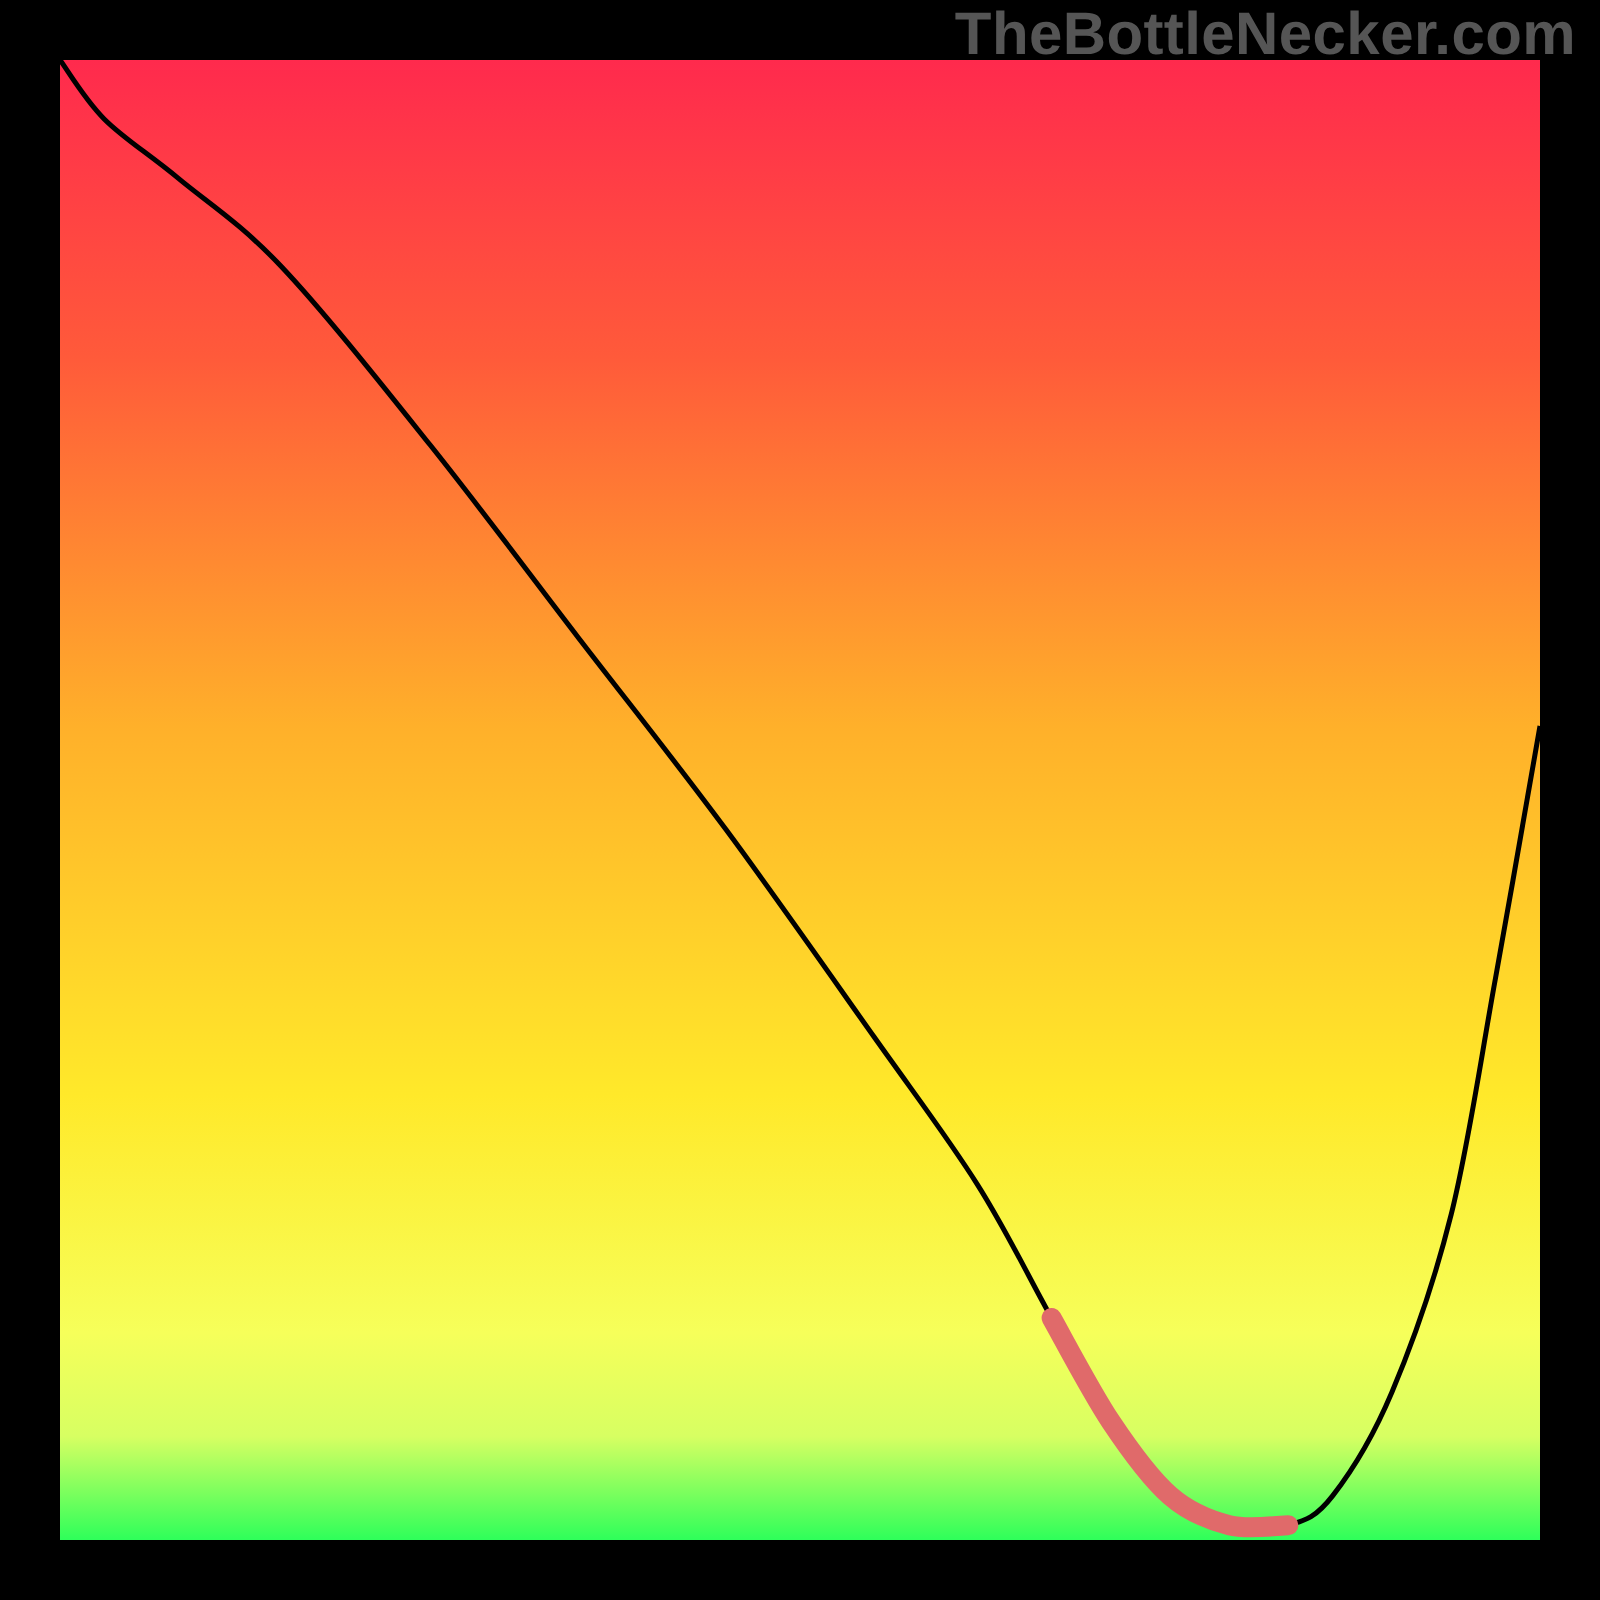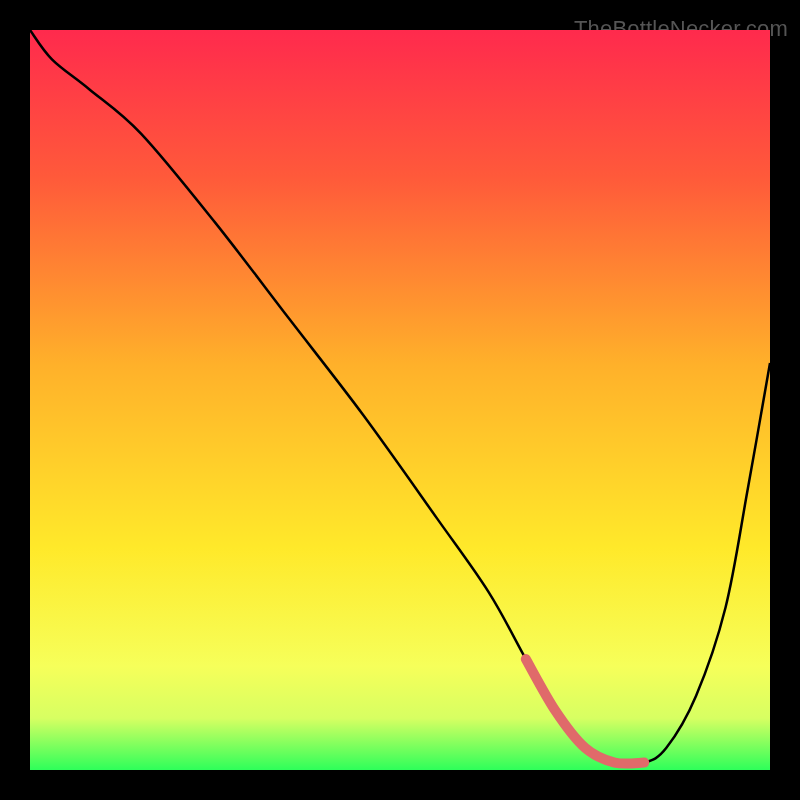--- a/index.html
+++ b/index.html
@@ -11,24 +11,24 @@
     font-family: Arial, Helvetica, sans-serif;
     overflow: hidden;
   }
   .stage {
     position: relative;
     width: 800px;
     height: 800px;
   }
   .watermark {
     position: absolute;
-    top: 16px;
+    top: 1px;
     right: 12px;
-    font-size: 22px;
-    font-weight: 400;
+    font-size: 30px;
+    font-weight: 700;
     color: #555;
     letter-spacing: 0.2px;
   }
   .frame {
     position: absolute;
     left: 30px;
     top: 30px;
     width: 740px;
     height: 740px;
     background: #000;

